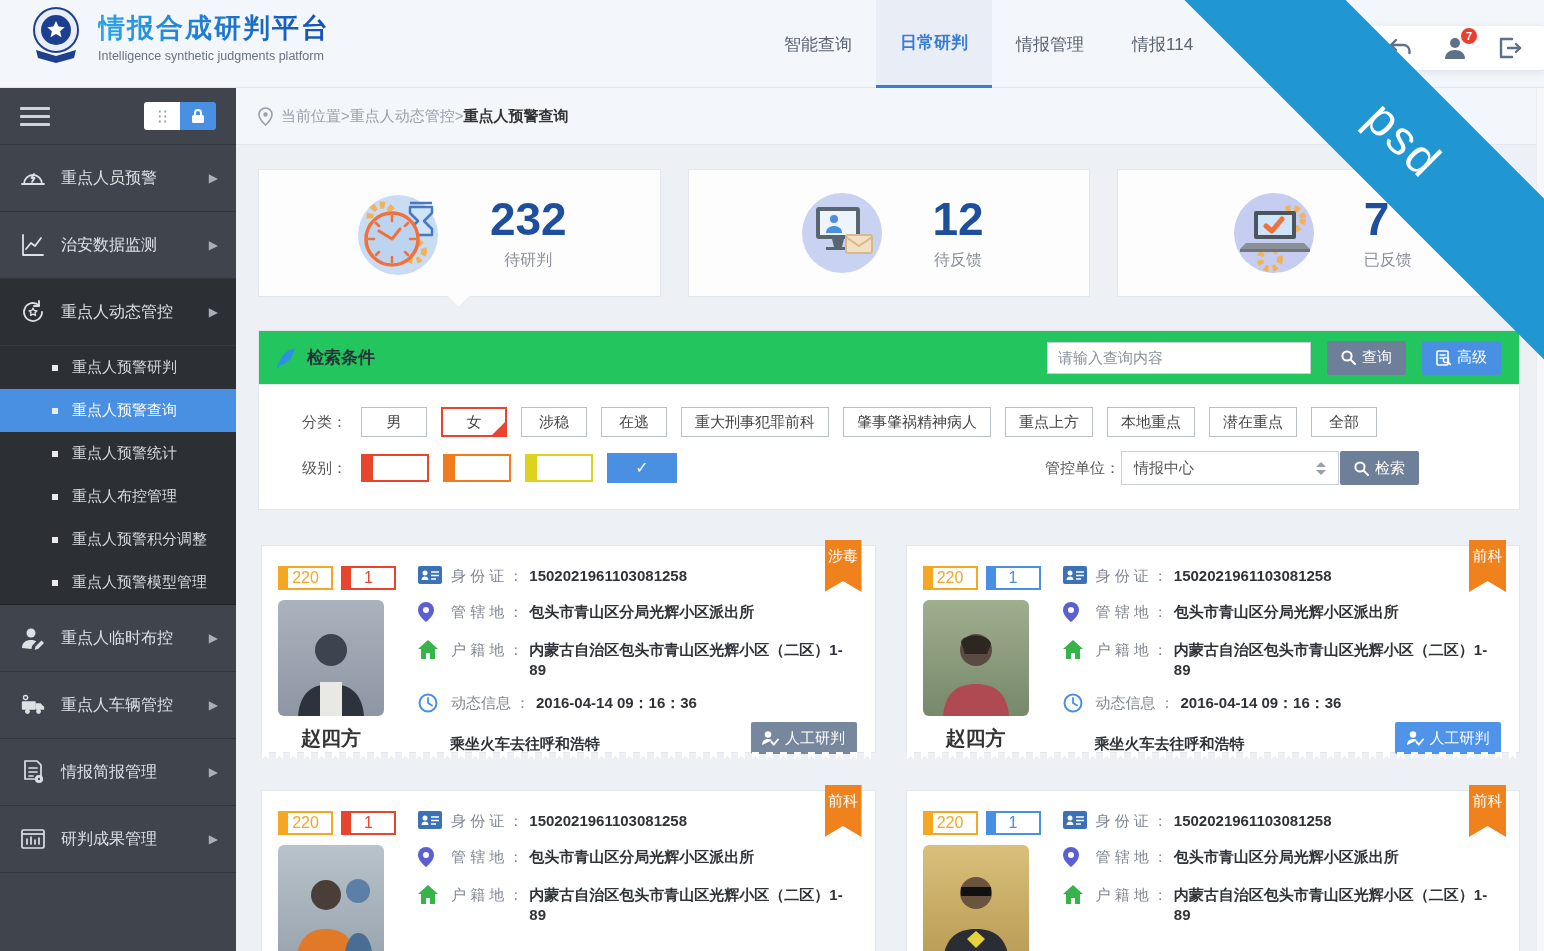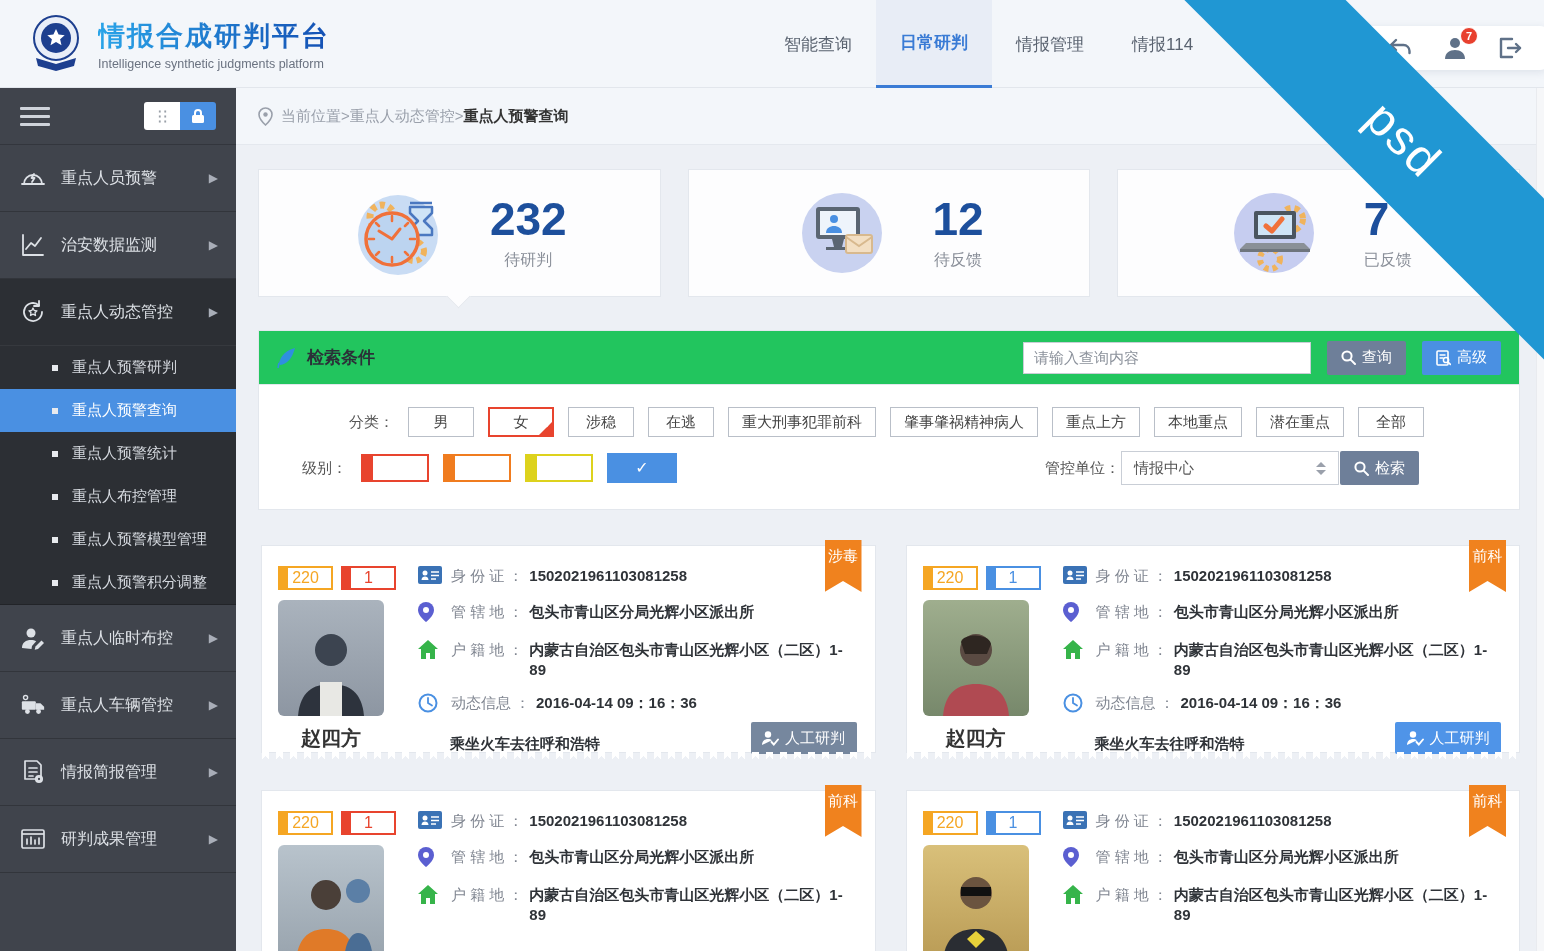--- a/index.html
+++ b/index.html
@@ -7,21 +7,21 @@
   body {
     font-family:"Liberation Sans", sans-serif;
     position:relative; overflow:hidden;
     background:#edf0f5; color:#333;
   }
   
   .header {
     position:absolute; top:0; left:0; right:0; height:88px;
     background:#f3f6fa; border-bottom:1px solid #e2e6ec; z-index:5;
   }
-  .brand { position:absolute; left:28px; top:12px; display:flex; align-items:center; gap:14px; }
+  .brand { position:absolute; left:28px; top:4px; display:flex; align-items:center; gap:14px; }
   .brand-title {
     font-size:27px; font-weight:bold; letter-spacing:2px;
     background:linear-gradient(90deg,#2aa4e8,#1450b4);
     -webkit-background-clip:text; background-clip:text; color:transparent;
   }
   .brand-sub { font-size:12.5px; color:#6a7280; margin-top:3px; }
   .top-tabs { position:absolute; left:760px; top:0; height:88px; display:flex; }
   .top-tab {
     height:88px; padding:0 24px; display:flex; align-items:center;
     font-size:17px; color:#5a6370; cursor:pointer;
@@ -109,32 +109,32 @@
   .stat-ico { width:96px; height:96px; }
   
   .panel { margin:33px 24px 0 22px; background:#fff; border:1px solid #e3e7ed; }
   .panel-head {
     height:54px; background:#22c55e; border-bottom:1px solid #e3e7ed;
     display:flex; align-items:center; padding:0 18px;
   }
   .panel-title { font-size:17px; font-weight:bold; color:#2b3038; margin-left:10px; }
   .head-right { margin-left:auto; display:flex; align-items:center; gap:16px; }
   .q-input {
-    width:288px; height:32px; border:1px solid #c9ced6; background:#fff;
+    width:264px; height:32px; border:1px solid #c9ced6; background:#fff;
     font-size:15px; padding:0 10px; color:#333; font-family:"Liberation Sans",sans-serif;
   }
   .q-input::placeholder { color:#8b919b; }
   .btn { height:34px; border:none; cursor:pointer; color:#fff; font-size:15px;
     display:inline-flex; align-items:center; justify-content:center; gap:6px;
     padding:0 14px; border-radius:2px; font-family:"Liberation Sans",sans-serif; }
   .btn-slate { background:#6e7f99; }
   .btn-blue  { background:#4a90e2; }
   .panel-body { padding:20px 20px 24px 0; }
   .f-row { display:flex; align-items:center; margin-top:14px; }
-  .f-row:first-child { margin-top:2px;margin-left:47px; }
+  .f-row:first-child { margin-top:2px; }
   .f-label { width:88px; text-align:right; font-size:15px; color:#555; margin-right:14px; flex:none; }
   .cat {
     min-width:66px; padding:0 13px; height:30px; line-height:28px; text-align:center;
     border:1px solid #b9bfc8; background:#fff; color:#444; font-size:15px;
     margin-right:14px; cursor:pointer; position:relative;
   }
   .cat.selected { border:2px solid #e8442e; line-height:26px; }
   .cat.selected::after {
     content:""; position:absolute; right:-1px; bottom:-1px;
     border-left:15px solid transparent; border-bottom:15px solid #e8442e;
@@ -330,25 +330,25 @@
     <div class="side-sub">
       <span class="bullet"></span>
       <span>重点人预警统计</span>
     </div>
     <div class="side-sub">
       <span class="bullet"></span>
       <span>重点人布控管理</span>
     </div>
     <div class="side-sub">
       <span class="bullet"></span>
-      <span>重点人预警模型管理</span>
+      <span>重点人预警积分调整</span>
     </div>
     <div class="side-sub">
       <span class="bullet"></span>
-      <span>重点人预警积分调整</span>
+      <span>重点人预警模型管理</span>
     </div>
   </div>
 
   <div class="side-item">
     <span class="s-ico">
       <svg viewBox="0 0 26 26" fill="#dde1e6">
         <circle cx="11" cy="8" r="4.5"></circle>
           <path d="M2 23c0-5.5 4-8 9-8 2 0 3.8.4 5.2 1.2L12 21l-.5 3z"></path>
         <path d="M15.5 21.5l6-6 2.5 2.5-6 6-3.3.8z"></path>
       </svg>

